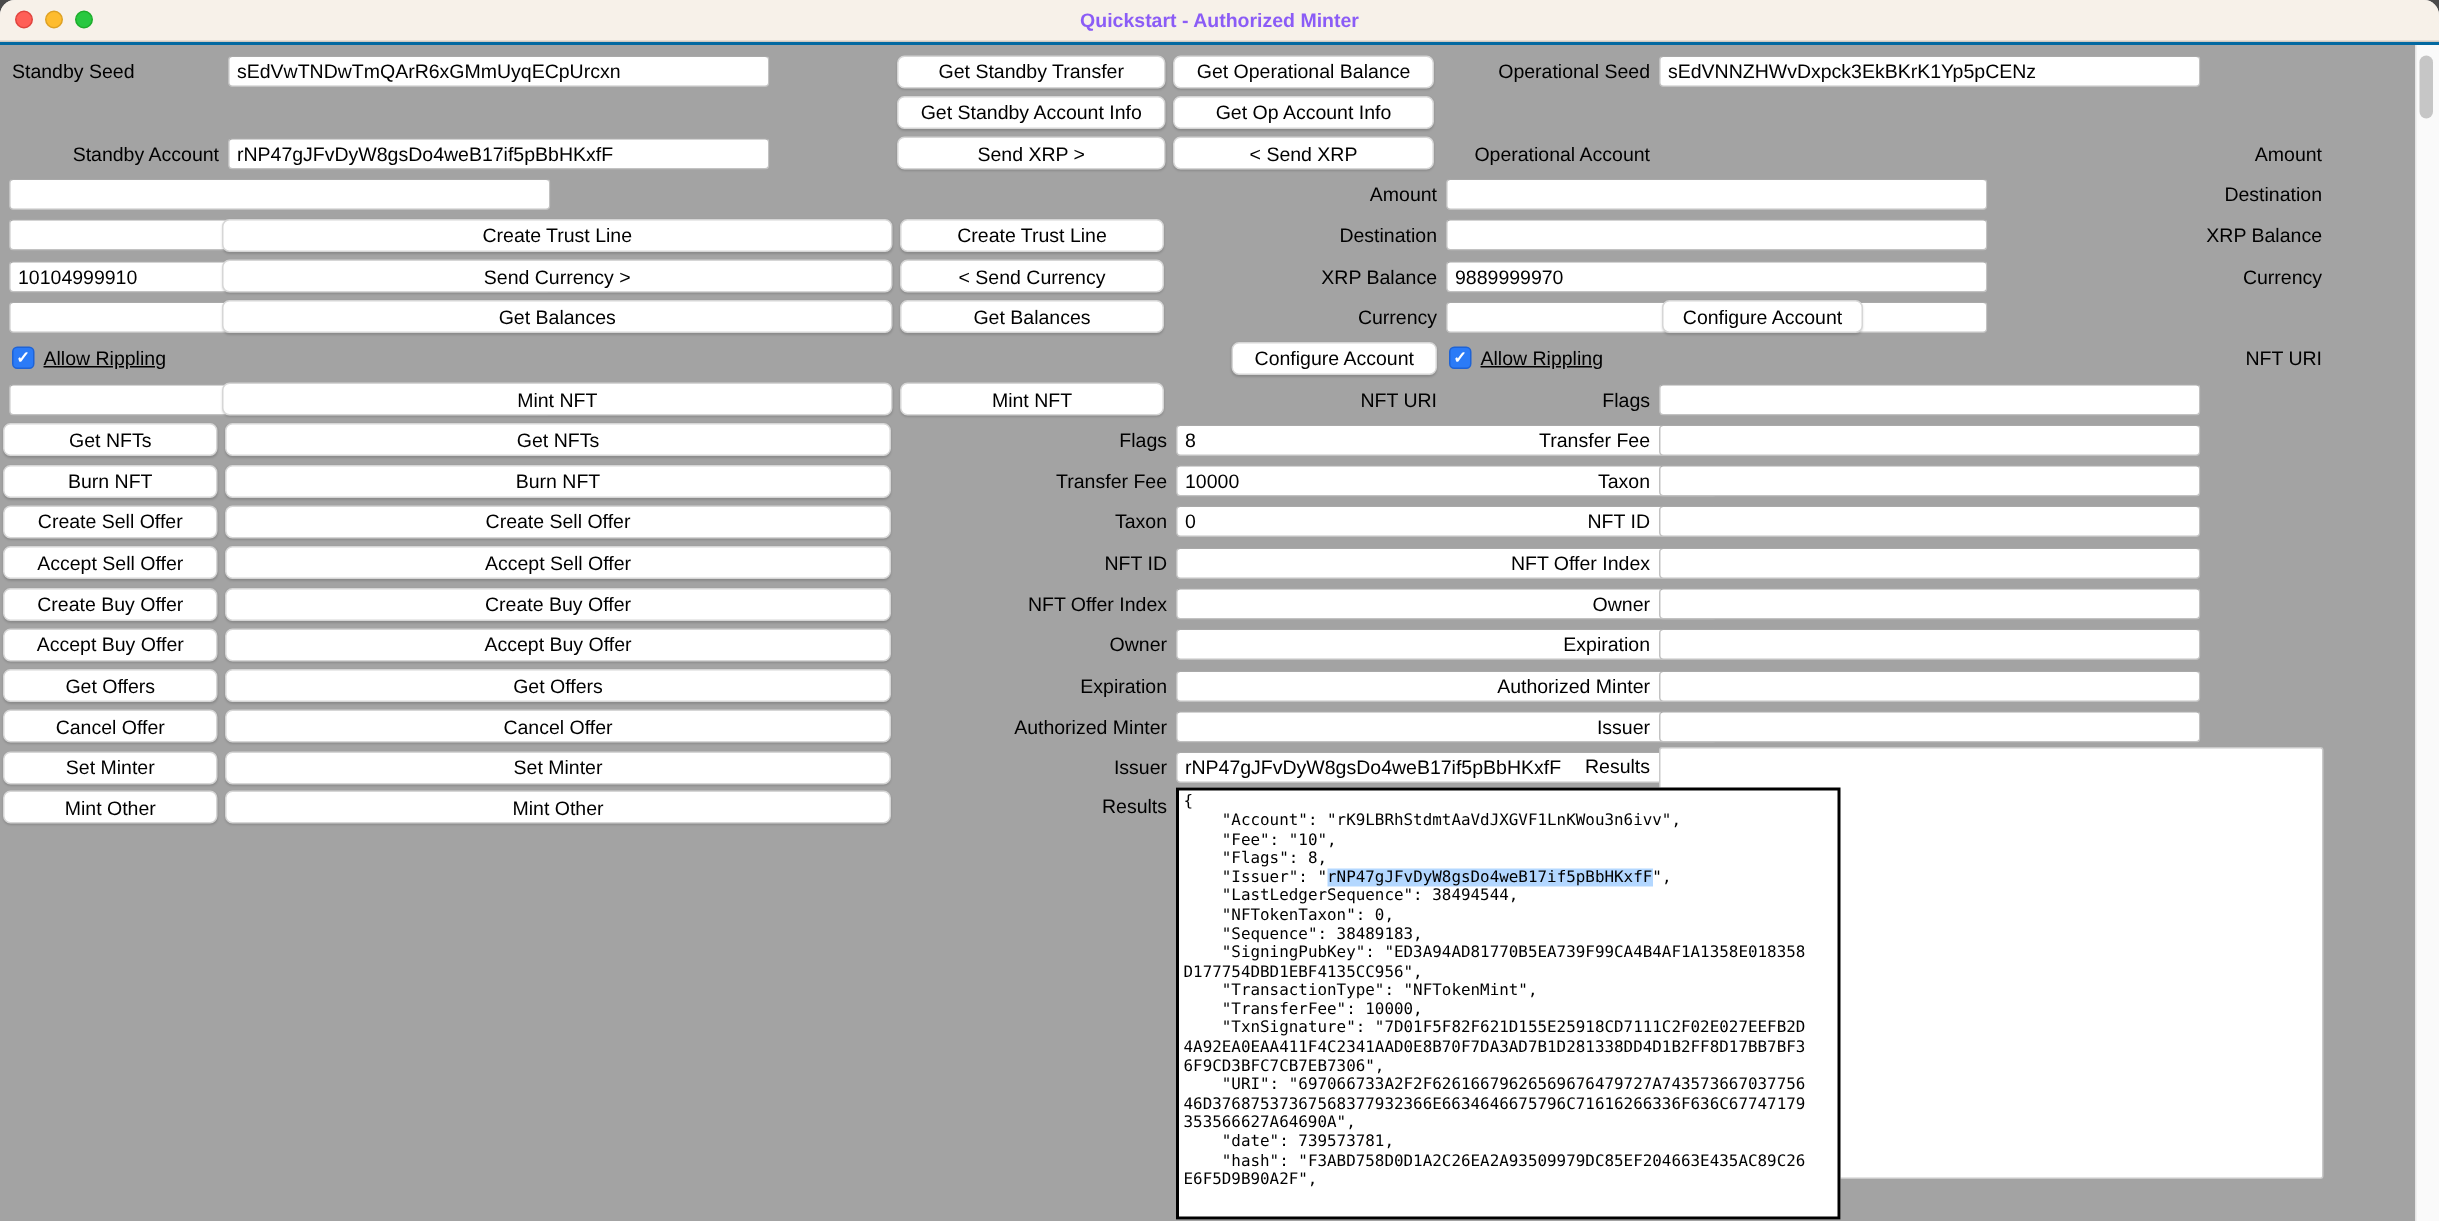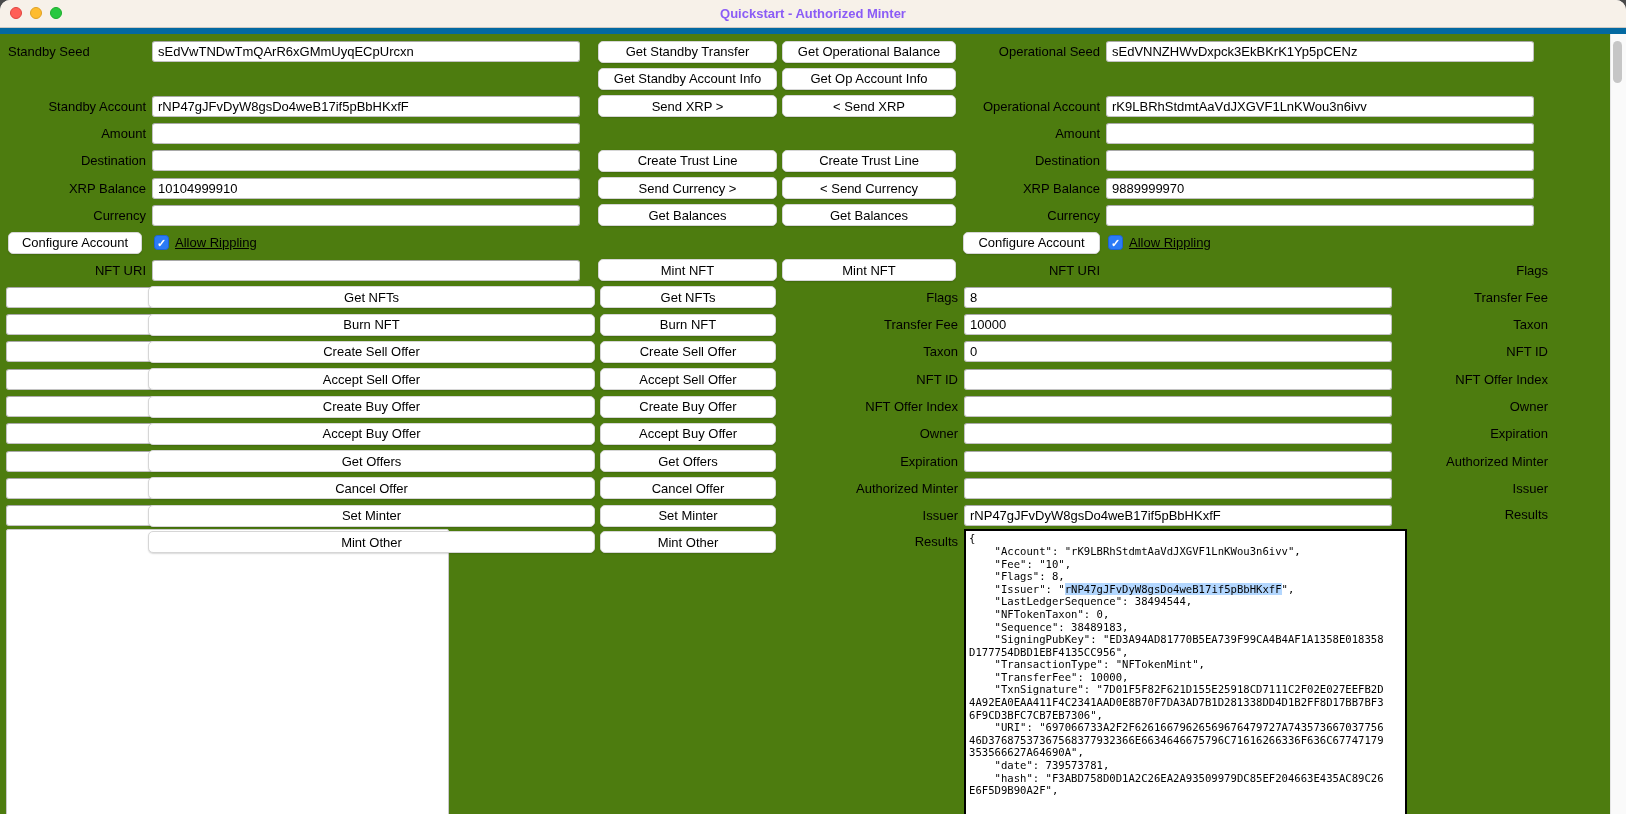--- a/index.html
+++ b/index.html
@@ -9,30 +9,30 @@
           display:flex;flex-direction:column;background:#E9E9E9;}
   .titlebar{height:27px;background:#F7F1E9;position:relative;display:flex;
             align-items:center;justify-content:center;flex:none;
             border-bottom:1px solid #CFC9C1;}
   .title{font-size:13px;font-weight:bold;color:#8b5cf6;}
   .lights{position:absolute;left:10px;top:7px;display:flex;gap:8px;}
   .light{width:12px;height:12px;border-radius:50%;box-sizing:border-box;}
   .light.red{background:#FF5F57;border:1px solid #E0443E;}
   .light.yellow{background:#FEBC2E;border:1px solid #DEA123;}
   .light.green{background:#28C840;border:1px solid #1DAD2B;}
-  .content{flex:1;background:#4d7c0f;border-top:6px solid #0369a1;position:relative;
+  .content{flex:1;background:#a3a3a3;border-top:2px solid #0369a1;position:relative;
            padding-top:4px;box-sizing:border-box;overflow:hidden;}
   .grid{display:grid;
         grid-template-columns:146px 450px 182px 180px 142px 448px;
         grid-template-rows:repeat(18,27.3px) 290px;}
   .cell{min-width:0;min-height:0;}
   .lbl{font-size:13px;color:#000;text-align:right;align-self:center;white-space:nowrap;}
   .lbl.edge{text-align:left;padding-left:8px;}
   .lbl.top{align-self:start;padding-top:5px;}
-  .fld{height:21px;margin-left:6px;width:428px;border:1px solid #C2C2C2;border-top-color:#A9A9A9;
+  .fld{height:21px;margin-left:6px;width:361px;border:1px solid #C2C2C2;border-top-color:#A9A9A9;
        border-radius:3px;font-family:"Liberation Sans",sans-serif;font-size:13px;padding:0 5px;
        box-sizing:border-box;align-self:center;background:#fff;outline:none;color:#000;}
   .btn{height:22px;align-self:center;background:#fff;border:1px solid #D6D6D6;border-radius:5px;
        font-family:"Liberation Sans",sans-serif;font-size:13px;color:#000;
        box-shadow:0 1px 1.5px rgba(0,0,0,0.15);padding:0 6px;}
   .btn.c3{justify-self:stretch;margin:0 1px 0 2px;}
   .btn.c4{justify-self:stretch;margin:0 2px 0 4px;}
   .btn.topalign{align-self:start;margin-top:2px;}
   .btn.cfgL{width:134px;justify-self:start;margin-left:8px;}
   .btn.cfgR{width:137px;justify-self:end;}
@@ -81,21 +81,20 @@
       <button class="cell btn c3">Get Standby Account Info</button>
       <button class="cell btn c4">Get Op Account Info</button>
       <div class="cell"></div>
         <div class="cell"></div>
 
       <div class="cell lbl">Standby Account</div>
       <input class="cell fld" value="rNP47gJFvDyW8gsDo4weB17if5pBbHKxfF" style="">
       <button class="cell btn c3">Send XRP &gt;</button>
       <button class="cell btn c4">&lt; Send XRP</button>
       <div class="cell lbl">Operational Account</div>
-      <input class="cell fld" value="rK9LBRhStdmtAaVdJXGVF1LnKWou3n6ivv" style="">
 
       <div class="cell lbl">Amount</div>
       <input class="cell fld" value="" style="">
       <div class="cell"></div>
         <div class="cell"></div>
       <div class="cell lbl">Amount</div>
       <input class="cell fld" value="" style="">
 
       <div class="cell lbl">Destination</div>
       <input class="cell fld" value="" style="">

